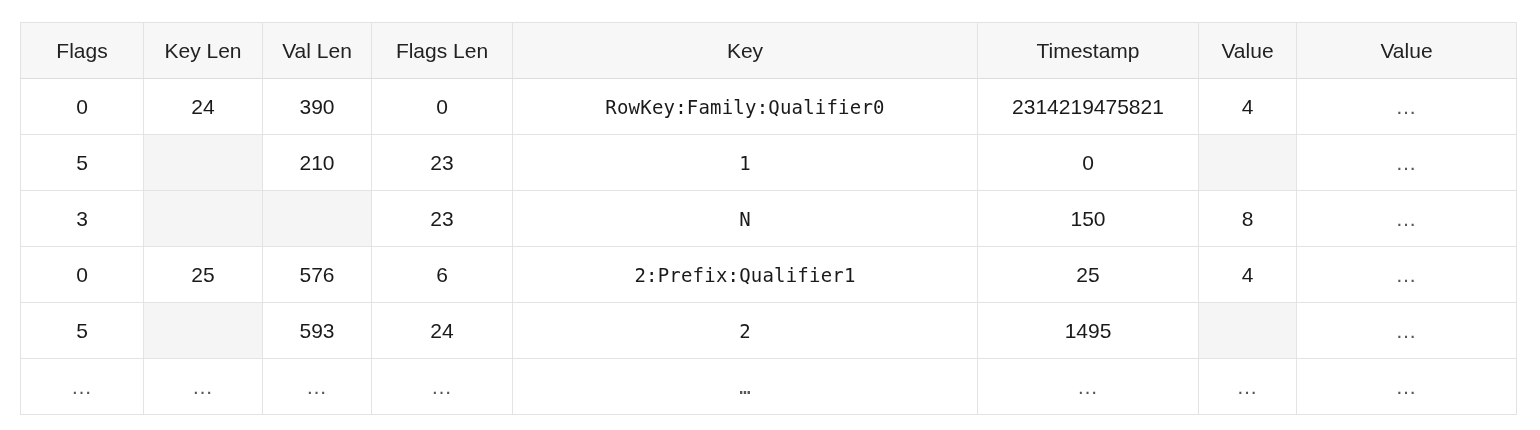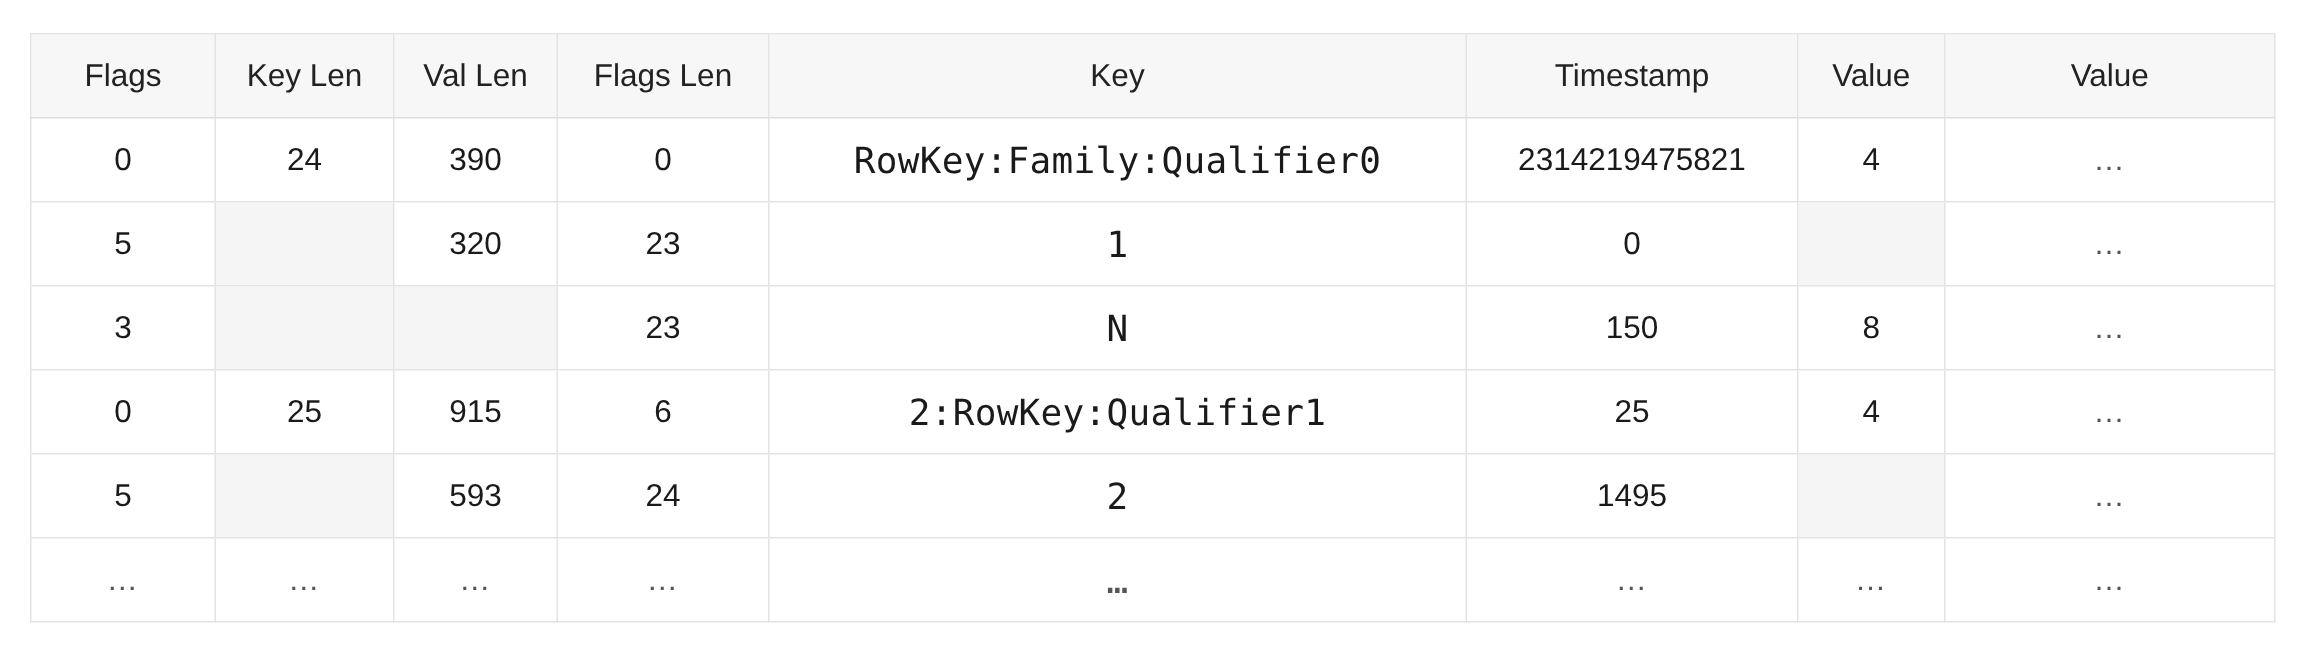--- a/index.html
+++ b/index.html
@@ -65,21 +65,21 @@
 
   
   table.kv-table tbody td.empty-cell {
     background: #f5f5f5;
   }
 
   
   table.kv-table td.mono,
   table.kv-table tbody td.mono {
     font-family: "DejaVu Sans Mono", "Liberation Mono", monospace;
-    font-size: 24px;
+    font-size: 19px;
     letter-spacing: 0.2px;
   }
 
   table.kv-table td.ellipsis-cell {
     color: #555555;
     font-size: 21px;
     letter-spacing: 1px;
   }
 </style>
 </head>
@@ -116,43 +116,43 @@
           <td>390</td>
           <td>0</td>
           <td class="mono">RowKey:Family:Qualifier0</td>
           <td>2314219475821</td>
           <td>4</td>
           <td class="ellipsis-cell">…</td>
         </tr>
         <tr>
           <td>5</td>
           <td class="empty-cell"></td>
-          <td>320</td>
+          <td>210</td>
           <td>23</td>
           <td class="mono">1</td>
           <td>0</td>
           <td class="empty-cell"></td>
           <td class="ellipsis-cell">…</td>
         </tr>
         <tr>
           <td>3</td>
           <td class="empty-cell"></td>
           <td class="empty-cell"></td>
           <td>23</td>
           <td class="mono">N</td>
           <td>150</td>
           <td>8</td>
           <td class="ellipsis-cell">…</td>
         </tr>
         <tr>
           <td>0</td>
           <td>25</td>
-          <td>915</td>
+          <td>576</td>
           <td>6</td>
-          <td class="mono">2:RowKey:Qualifier1</td>
+          <td class="mono">2:Prefix:Qualifier1</td>
           <td>25</td>
           <td>4</td>
           <td class="ellipsis-cell">…</td>
         </tr>
         <tr>
           <td>5</td>
           <td class="empty-cell"></td>
           <td>593</td>
           <td>24</td>
           <td class="mono">2</td>

